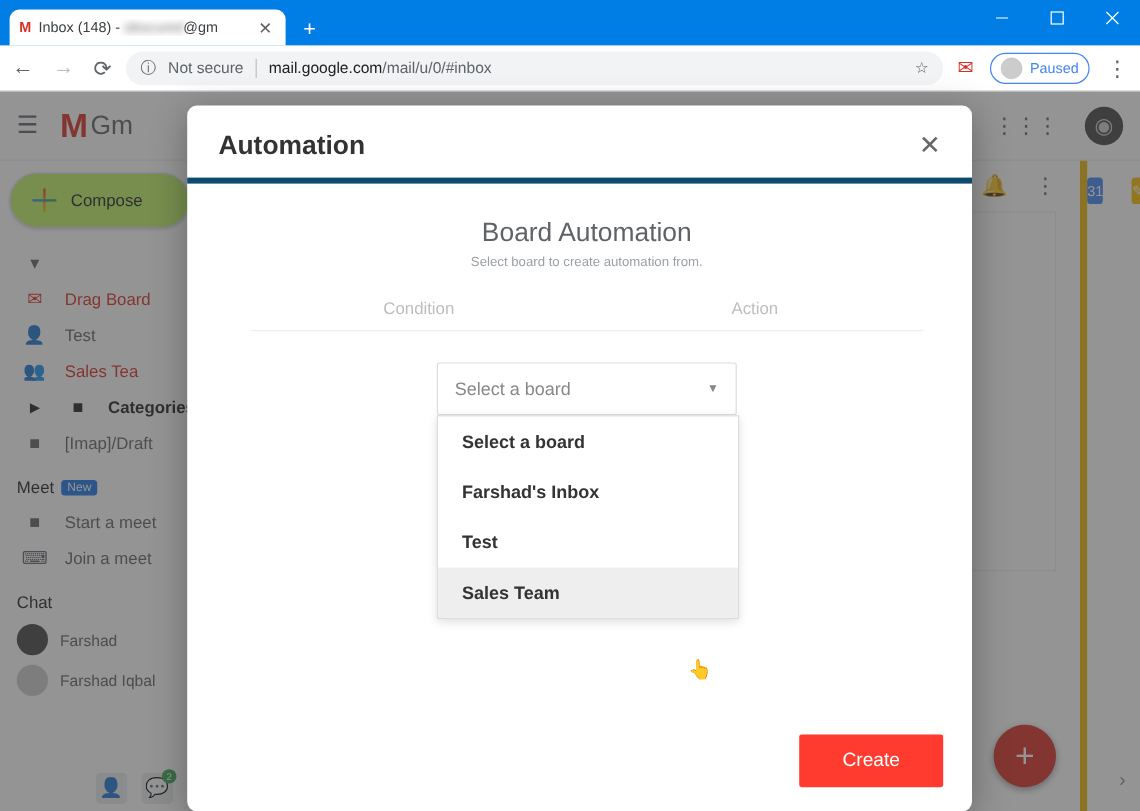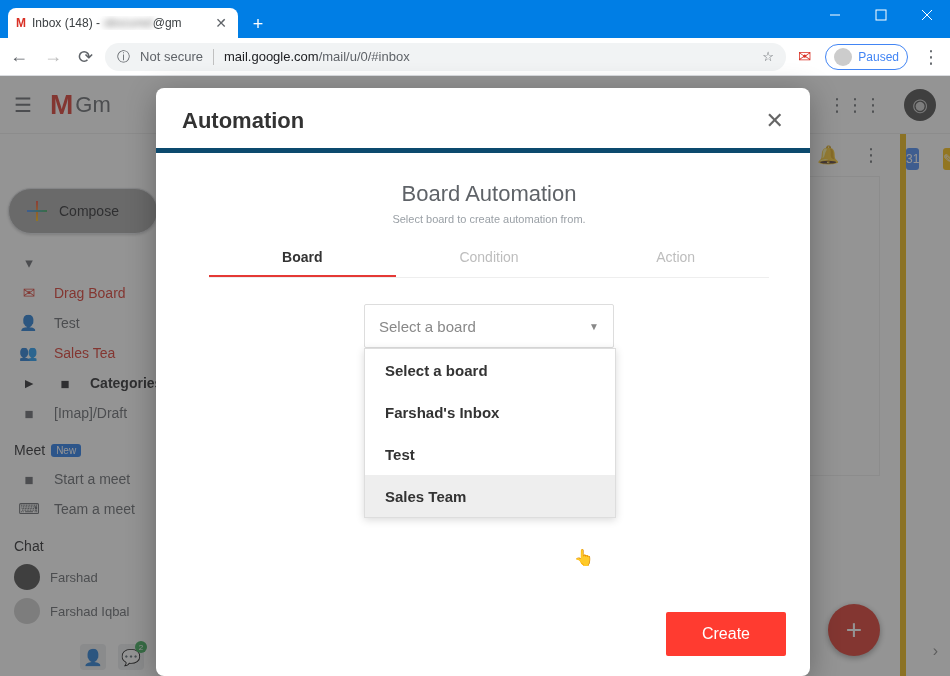--- a/index.html
+++ b/index.html
@@ -33,21 +33,21 @@
   .gmail { position:relative; height: calc(676px - 38px - 38px); background:#fff; overflow:hidden; }
   .gmail-header { height:58px; display:flex; align-items:center; padding:0 14px; gap:14px; border-bottom:1px solid #eee; }
   .hamburger { width:22px; color:#5f6368; font-size:20px; }
   .gmail-logo { font-family: "Product Sans", Arial; font-size:22px; color:#5f6368; display:flex; align-items:center; gap:2px; }
   .gmail-logo .m { color:#d93025; font-size:28px; font-weight:bold; }
   .gmail-header-right { margin-left:auto; display:flex; align-items:center; gap:22px; color:#5f6368; font-size:18px; }
   .avatar-dark { width:32px; height:32px; border-radius:50%; background:#444; display:flex; align-items:center; justify-content:center; color:#ccc; }
 
   .gmail-body { display:flex; height:calc(100% - 58px); }
   .gmail-sidebar { width:210px; padding:10px 0 0 8px; font-size:14px; color:#202124; }
-  .compose { background:#a3a3a3; border:1px solid #dadce0; box-shadow:0 1px 3px rgba(0,0,0,0.2); border-radius:24px; height:46px; display:flex; align-items:center; gap:12px; padding:0 18px; width:150px; margin-bottom:14px;margin-top:44px; }
+  .compose { background:#bef264; border:1px solid #dadce0; box-shadow:0 1px 3px rgba(0,0,0,0.2); border-radius:24px; height:46px; display:flex; align-items:center; gap:12px; padding:0 18px; width:150px; margin-bottom:14px; }
   .compose .plus { position:relative; width:20px; height:20px; }
   .compose .plus::before, .compose .plus::after { content:""; position:absolute; background:#ea4335; }
   .compose .plus::before { left:9px; top:0; width:2px; height:20px; background:linear-gradient(#ea4335,#fbbc04); }
   .compose .plus::after { top:9px; left:0; height:2px; width:20px; background:linear-gradient(90deg,#4285f4,#34a853); }
   .side-item { display:flex; align-items:center; gap:14px; height:30px; padding:0 8px 0 10px; border-radius:0 16px 16px 0; color:#5f6368; }
   .side-item.red { color:#d93025; font-weight:500; }
   .side-item .ico { width:22px; text-align:center; font-size:15px; }
   .side-section { font-weight:500; color:#202124; margin:14px 0 6px 6px; display:flex; align-items:center; gap:6px; }
   .new-badge { background:#1a73e8; color:#fff; font-size:10px; padding:1px 5px; border-radius:3px; }
   .chat-row { display:flex; align-items:center; gap:10px; padding:4px 6px; font-size:13px; color:#5f6368; }
@@ -199,21 +199,21 @@
       <div class="side-section">
         <span>Meet</span>
         <span class="new-badge">New</span>
       </div>
       <div class="side-item">
           <span class="ico">■</span>
           <span>Start a meet</span>
         </div>
       <div class="side-item">
           <span class="ico">⌨</span>
-          <span>Team a meet</span>
+          <span>Join a meet</span>
         </div>
 
       <div class="side-section">
           <span>Chat</span>
         </div>
       <div class="chat-row">
           <div class="av" style="background:#444"></div>
           <span>Farshad</span>
           <span style="margin-left:auto">▾</span>
         </div>
@@ -252,21 +252,20 @@
 
 <div class="modal">
   <div class="modal-head">
     <span class="modal-title">Automation</span>
     <span class="modal-close">✕</span>
   </div>
   <div class="modal-body">
     <div class="board-heading">Board Automation</div>
     <div class="board-sub">Select board to create automation from.</div>
     <div class="step-tabs">
-      <div class="step active">Board</div>
       <div class="step">Condition</div>
       <div class="step">Action</div>
     </div>
     <div class="select-box">
       <span>Select a board</span>
       <span class="arrow">▼</span>
       <div class="dropdown">
         <div class="opt">Select a board</div>
         <div class="opt">Farshad's Inbox</div>
         <div class="opt">Test</div>

